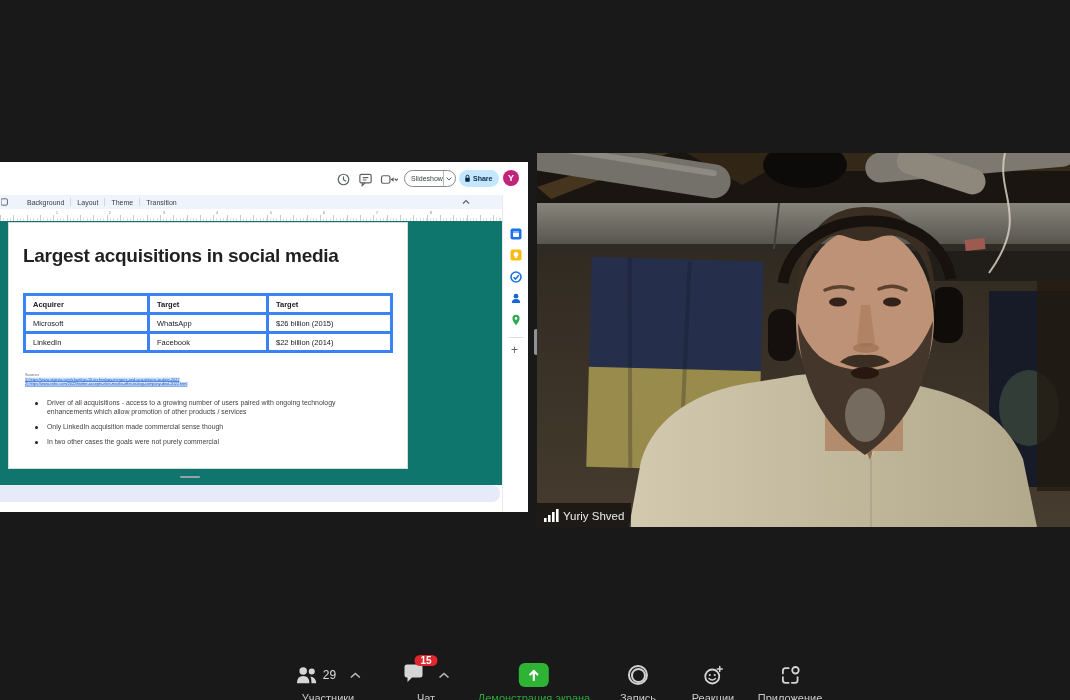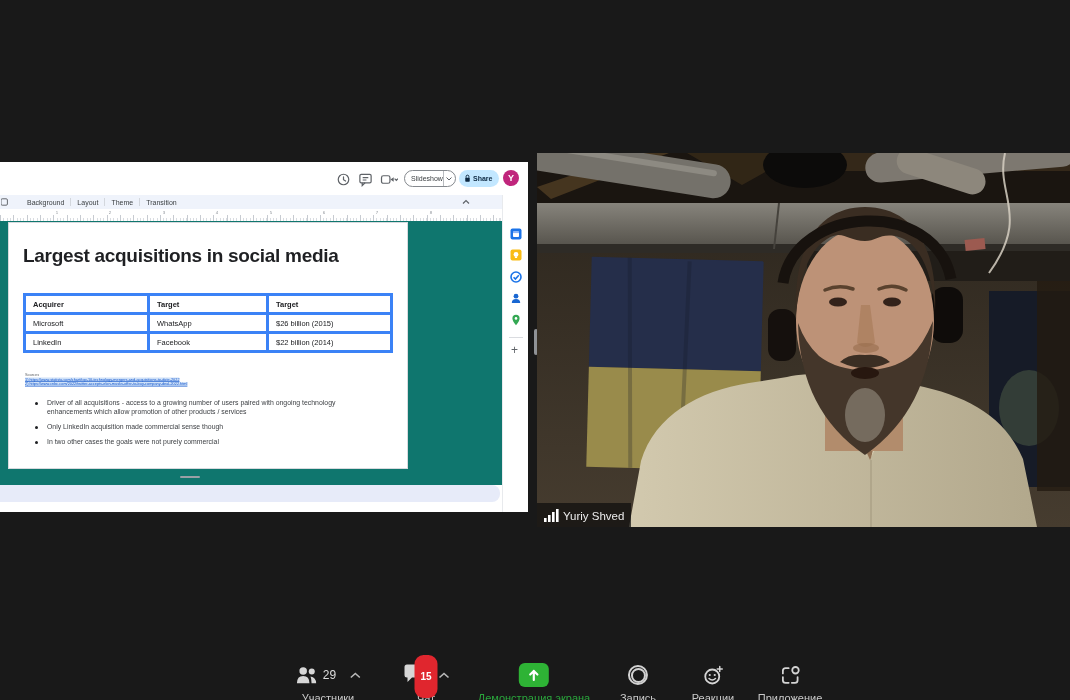--- a/index.html
+++ b/index.html
@@ -64,21 +64,21 @@
 
   
   .tool{position:absolute;top:662px;transform:translateX(-50%);display:flex;flex-direction:column;align-items:center;}
   .tool-row{height:26px;display:flex;align-items:center;gap:5px;position:relative;}
   .tool-label{margin-top:4px;font-size:11px;color:#c9c9c9;white-space:nowrap;}
   .tool-label.green{color:var(--share-green-text,#2aa63c);}
   .pcount{font-size:12px;color:#dcdcdc;}
   .caret-up{margin-left:9px;}
   .chat-wrap{position:relative;}
   .chat-badge{position:absolute;top:-8px;left:12px;background:var(--badge-red,#e0262e);color:#fff;
-      font-size:10px;font-weight:bold;padding:16px 6px;border-radius:9px;}
+      font-size:10px;font-weight:bold;padding:0 6px;border-radius:9px;}
   .share-btn{width:30px;height:24px;border-radius:6px;background:var(--share-green,#2eb335);
       display:flex;align-items:center;justify-content:center;}
   .rec-ring{width:20px;height:20px;border:2px solid #d2d2d2;border-radius:50%;display:flex;align-items:center;justify-content:center;}
   .rec-ring::after{content:'';width:11px;height:11px;border:2.5px solid #d2d2d2;border-radius:50%;}
 </style>
 </head>
 <body>
 
 <div id="stage">
 

